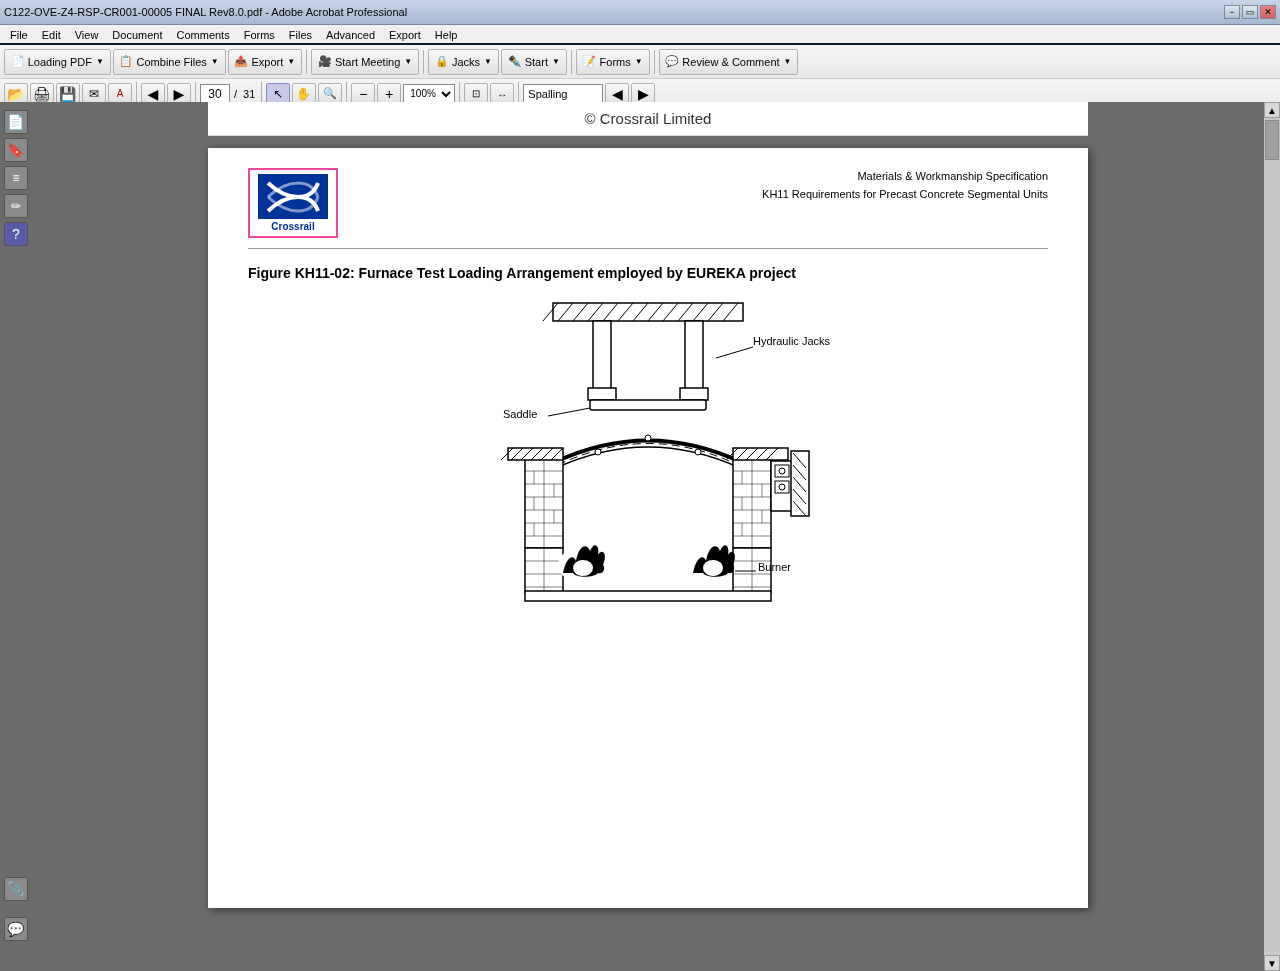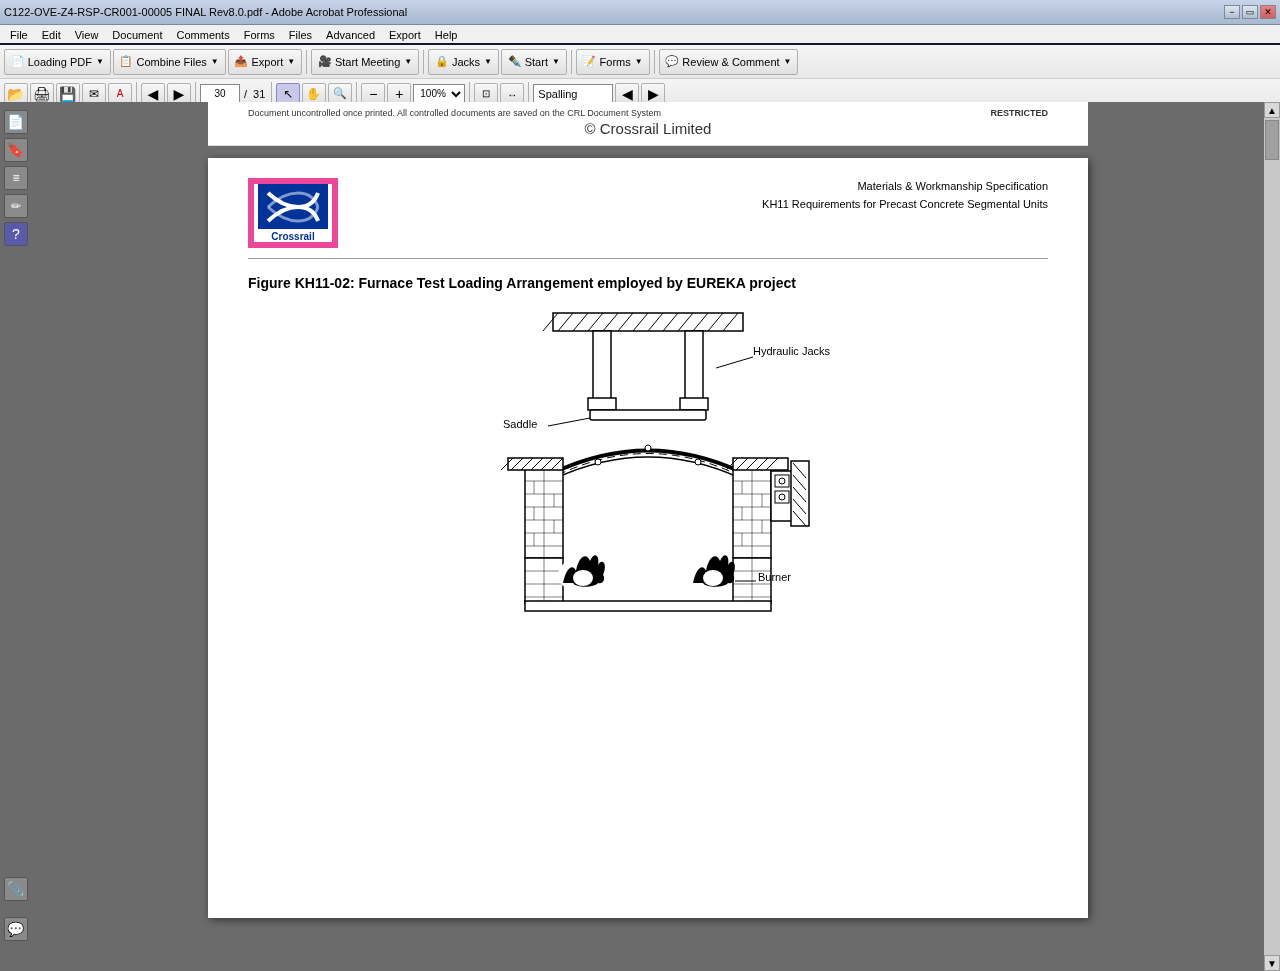--- a/index.html
+++ b/index.html
@@ -80,24 +80,24 @@
     .tb2-btn {
       width: 24px; height: 22px;
       background: linear-gradient(to bottom, #f8f8f8, #e0e0e0);
       border: 1px solid #b0b0b0;
       border-radius: 2px;
       display: flex; align-items: center; justify-content: center;
       cursor: pointer;
       font-size: 14px;
     }
     .page-input {
-      width: 40px; height: 20px;
+      width: 30px; height: 20px;
       border: 1px solid #888;
       text-align: center;
-      font-size: 10px;
+      font-size: 12px;
       background: #fff;
     }
     .page-sep { font-size: 11px; color: #000; padding: 0 2px; }
     .zoom-select {
       height: 20px;
       font-size: 10px;
       border: 1px solid #888;
       background: #fff;
       padding: 0 2px;
     }
@@ -193,21 +193,21 @@
     .doc-header {
       display: flex;
       justify-content: space-between;
       align-items: flex-start;
       margin-bottom: 10px;
       padding-bottom: 10px;
       border-bottom: 1px solid #999;
     }
     .crossrail-logo {
       width: 90px; height: 70px;
-      border: 6px solid #ec4899;
+      border: 2px solid #ec4899;
       display: flex;
       flex-direction: column;
       align-items: center;
       justify-content: center;
       background: #fff;
     }
     .logo-graphic {
       width: 70px; height: 45px;
       background: #003399;
       display: flex;
@@ -376,24 +376,20 @@
 <div id="right-scrollbar">
   <div class="scroll-arrow">▲</div>
   <div class="scroll-thumb"></div>
   <div style="flex:1;"></div>
   <div class="scroll-arrow">▼</div>
 </div>
 
 <div id="content-area">
 
   <div style="background:#fff;width:880px;margin:0 auto 4px auto;padding:6px 40px 8px 40px;border-bottom:1px solid #ddd;">
-    <div style="display:flex;justify-content:space-between;font-size:9px;color:#333;">
-      <span>Document uncontrolled once printed.  All controlled documents are saved on the CRL Document System</span>
-      <span style="font-weight:bold;">RESTRICTED</span>
-    </div>
     <div style="font-size:15px;color:#333;text-align:center;margin-top:2px;">
       <span>© Crossrail Limited</span>
     </div>
   </div>
 
   <div class="pdf-page">
 
     <div class="doc-header">
       <div class="crossrail-logo">
         <div class="logo-graphic">

